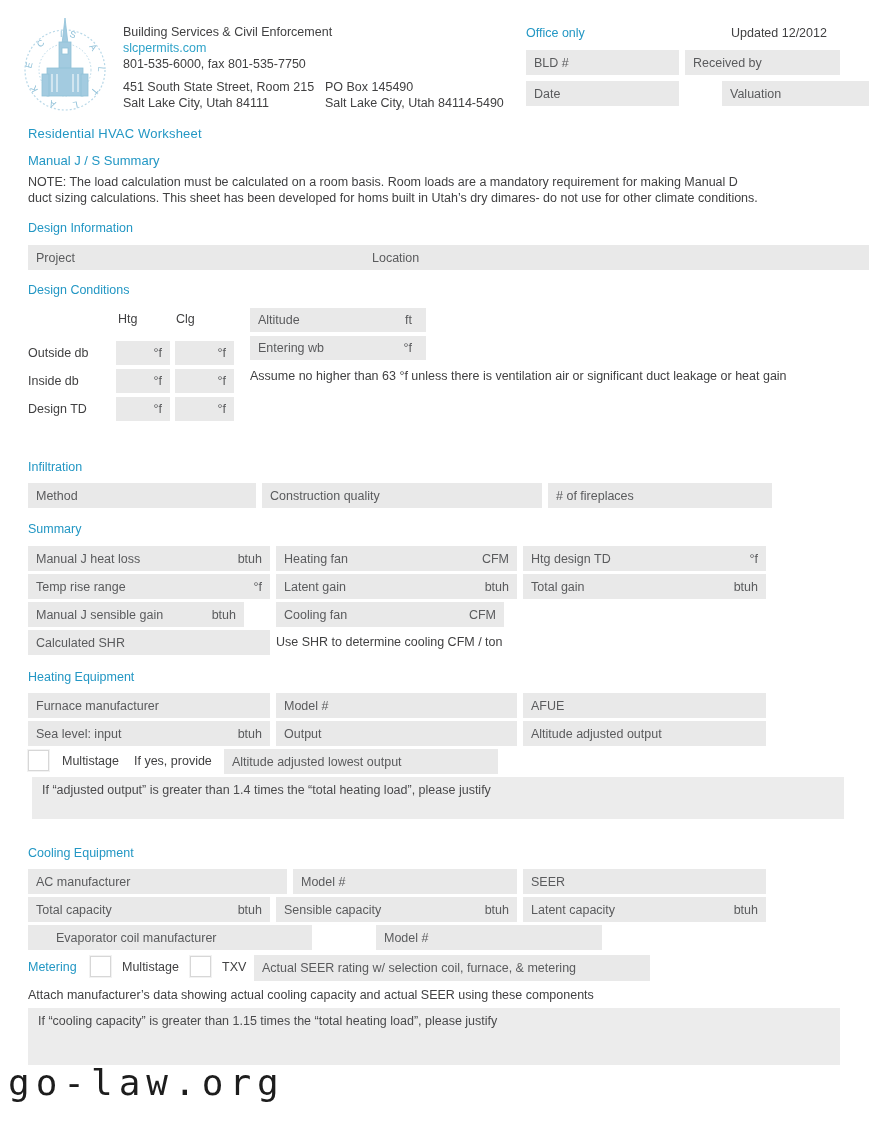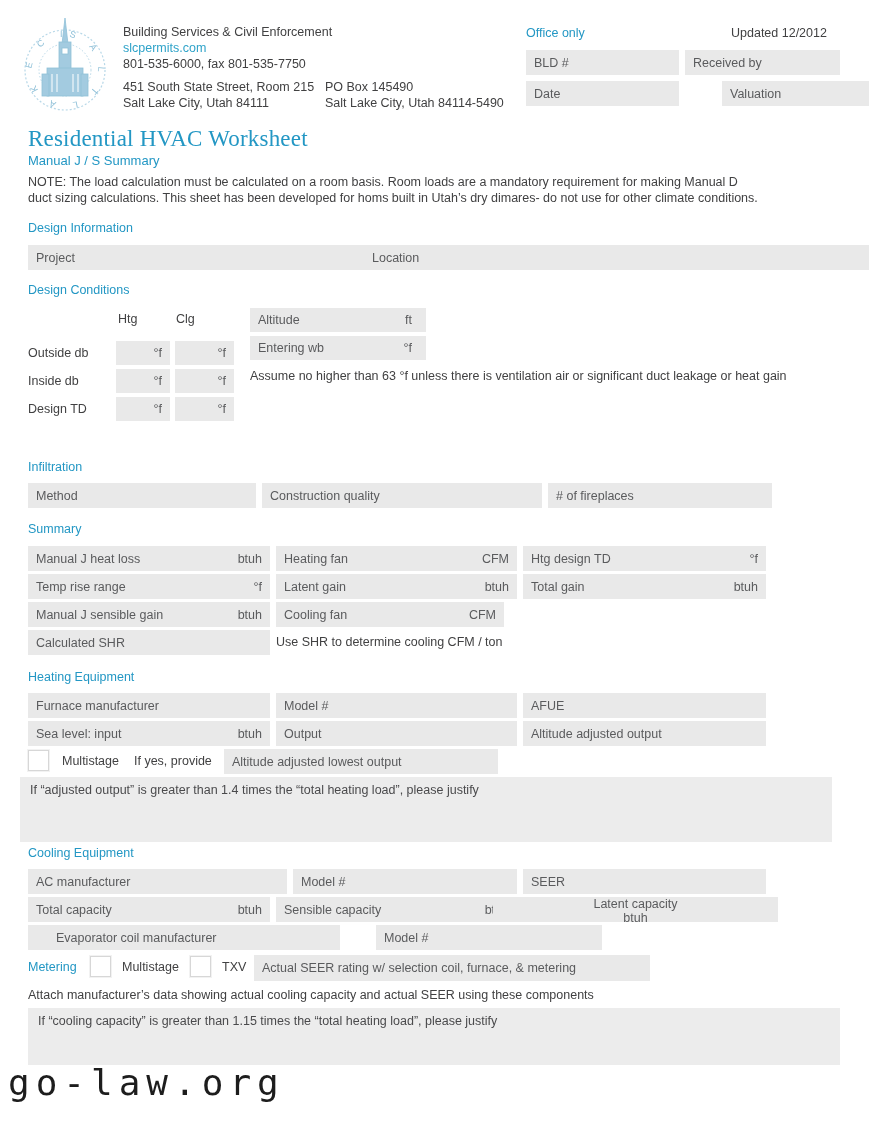--- a/index.html
+++ b/index.html
@@ -18,21 +18,21 @@
   }
   .field .unit { color:#5a5b5d; }
   .field.pad-r { padding-right:14px; }
   .justify-box {
     background:#ececec; font-size:12.5px; color:#4a4a4c; padding:6px 10px;
   }
   .checkbox {
     display:inline-block; width:21px; height:21px; background:#fff;
     border:1px solid #d7d7d7; box-shadow:0 0 0 1px #f2f2f2;
   }
-  .title { font-size:23px; color:#2397c4; letter-spacing:0.2px;font-family:Liberation Serif, serif; }
+  .title { font-size:13px; color:#2397c4; letter-spacing:0.2px; }
   .subtitle { font-size:13px; color:#2397c4; }
   .small-lbl { font-size:12.5px; color:#414142; line-height:24px; }
   .link { color:#2fa3c9; text-decoration:none; cursor:pointer; }
   .watermark {
     font-family:"DejaVu Sans Mono", monospace; font-size:36px; color:#1d1d1d;
     letter-spacing:6px; font-weight:400;
   }
   .hdr-line { font-size:12.5px; line-height:15.5px; color:#414142; }
   .note-text { font-size:12.5px; line-height:15.5px; color:#414142; }
 </style>
@@ -174,21 +174,21 @@
   </div>
   <div class="abs field" style="left:276px; top:574px; width:241px;">
     <span>Latent gain</span>
     <span class="unit">btuh</span>
   </div>
   <div class="abs field" style="left:523px; top:574px; width:243px;">
     <span>Total gain</span>
     <span class="unit">btuh</span>
   </div>
 
-  <div class="abs field" style="left:28px; top:602px; width:242px;">
+  <div class="abs field" style="left:28px; top:602px; width:216px;">
     <span>Manual J sensible gain</span>
     <span class="unit">btuh</span>
   </div>
   <div class="abs field" style="left:276px; top:602px; width:228px;">
     <span>Cooling fan</span>
     <span class="unit">CFM</span>
   </div>
 
   <div class="abs field" style="left:28px; top:630px; width:242px;">
     <span>Calculated SHR</span>
@@ -218,21 +218,21 @@
     <span>Altitude adjusted output</span>
   </div>
 
   <span class="abs checkbox" style="left:28px; top:750px;"></span>
   <div class="abs txt" style="left:62px; top:749px; line-height:24px;">Multistage</div>
   <div class="abs txt" style="left:134px; top:749px; line-height:24px;">If yes, provide</div>
   <div class="abs field" style="left:224px; top:749px; width:274px;">
     <span>Altitude adjusted lowest output</span>
   </div>
 
-  <div class="abs justify-box" style="left:20px; top:777px; width:812px; height:65px;">
+  <div class="abs justify-box" style="left:32px; top:777px; width:812px; height:42px;">
     <span>If “adjusted output” is greater than 1.4 times the “total heating load”, please justify</span>
   </div>
 
   <div class="abs sec-h" style="left:28px; top:846px;">Cooling Equipment</div>
 
   <div class="abs field" style="left:28px; top:869px; width:259px;">
     <span>AC manufacturer</span>
   </div>
   <div class="abs field" style="left:293px; top:869px; width:224px;">
     <span>Model #</span>
@@ -242,26 +242,26 @@
   </div>
 
   <div class="abs field" style="left:28px; top:897px; width:242px;">
     <span>Total capacity</span>
     <span class="unit">btuh</span>
   </div>
   <div class="abs field" style="left:276px; top:897px; width:241px;">
     <span>Sensible capacity</span>
     <span class="unit">btuh</span>
   </div>
-  <div class="abs field" style="left:493px; top:897px; width:285px;flex-direction:column;">
+  <div class="abs field" style="left:523px; top:897px; width:243px;">
     <span>Latent capacity</span>
     <span class="unit">btuh</span>
   </div>
 
-  <div class="abs field" style="left:28px; top:925px; width:312px;padding-left:28px;">
+  <div class="abs field" style="left:28px; top:925px; width:284px;padding-left:28px;">
     <span>Evaporator coil manufacturer</span>
   </div>
   <div class="abs field" style="left:376px; top:925px; width:226px;">
     <span>Model #</span>
   </div>
 
   <div class="abs txt teal" style="left:28px; top:954px; line-height:26px;">Metering</div>
   <span class="abs checkbox" style="left:90px; top:956px;"></span>
   <div class="abs txt" style="left:122px; top:954px; line-height:26px;">Multistage</div>
   <span class="abs checkbox" style="left:190px; top:956px;"></span>

